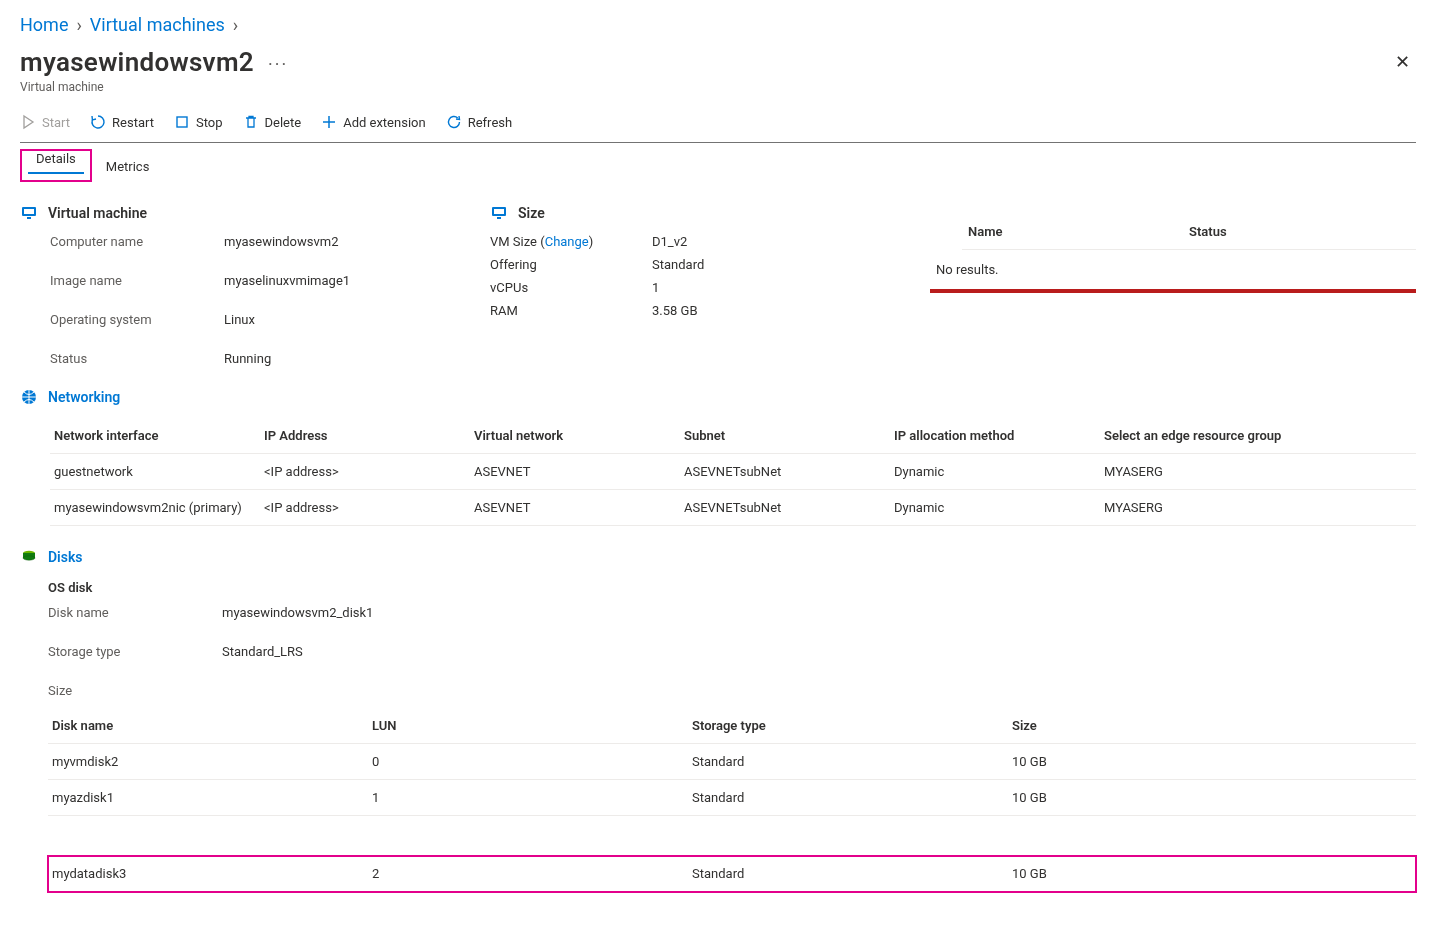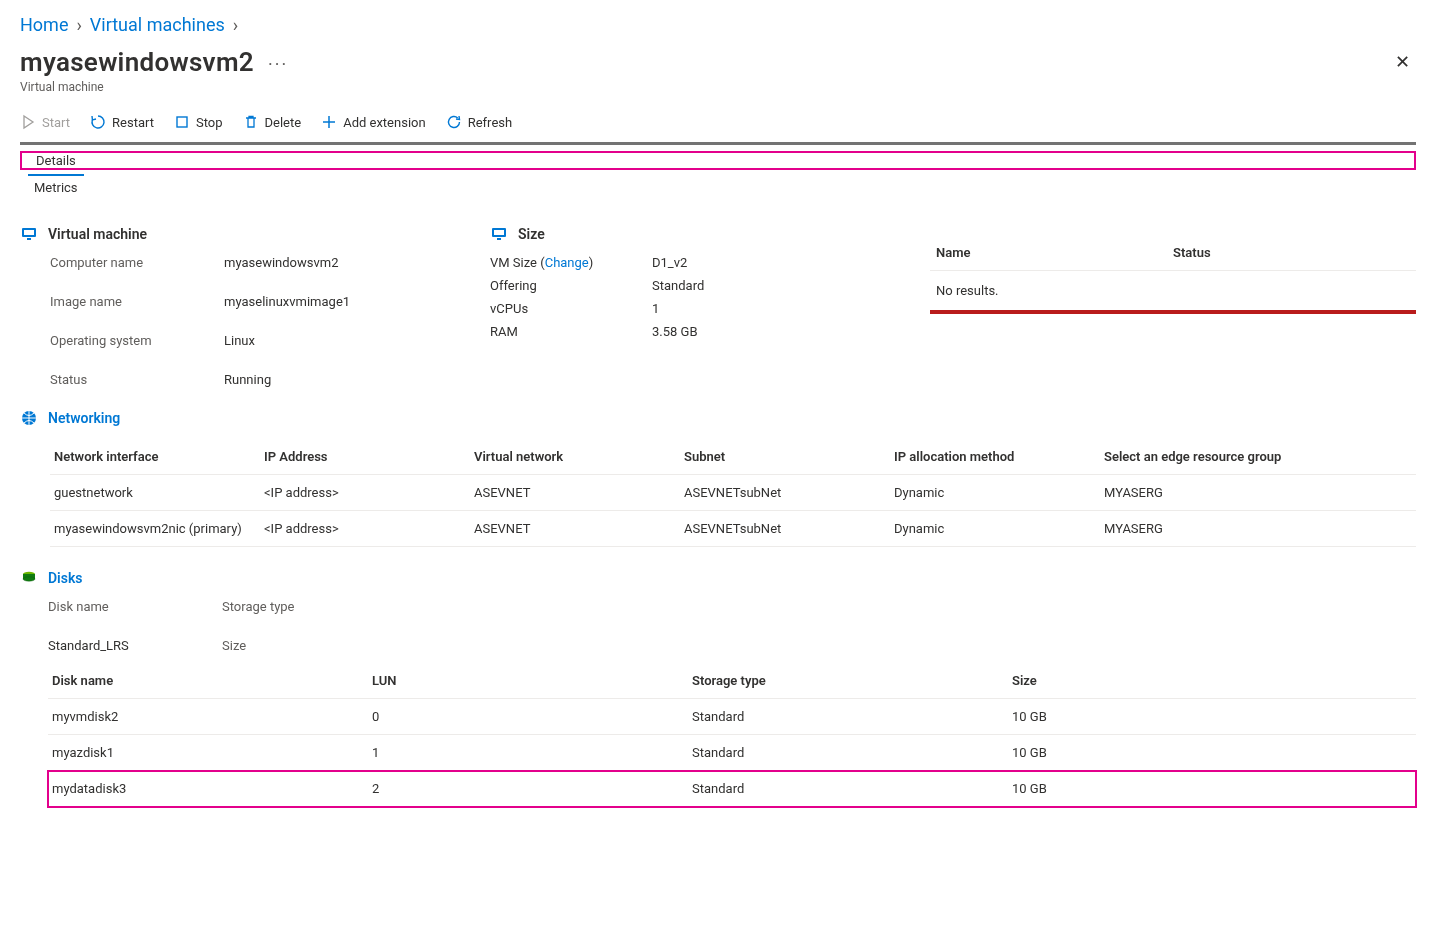--- a/index.html
+++ b/index.html
@@ -18,27 +18,27 @@
 
   
   .header-row { display: flex; align-items: center; justify-content: space-between; }
   .title-group { display: flex; align-items: baseline; gap: 14px; }
   .page-title { font-size: 26px; font-weight: 600; letter-spacing: .3px; }
   .ellipsis { color: #605e5c; font-size: 18px; letter-spacing: 2px; cursor: pointer; }
   .close-x { font-size: 18px; font-weight: 300; color: #323130; cursor: pointer; padding: 6px; }
   .subtitle { font-size: 12px; color: #605e5c; margin-top: 2px; margin-bottom: 14px; }
 
   
-  .toolbar { display: flex; align-items: flex-end; gap: 20px; padding: 6px 0 12px; border-bottom: 3px solid #737373; }
+  .toolbar { display: flex; align-items: flex-end; gap: 20px; padding: 6px 0 12px; border-bottom: 1px solid #737373; }
   .tb-btn { display: inline-flex; align-items: center; gap: 6px; cursor: pointer; color: #323130; }
   .tb-btn.disabled { color: #a19f9d; cursor: default; }
   .tb-btn svg { width: 16px; height: 16px; }
 
   
-  .tabs { display: flex; gap: 0; margin-top: 6px; flex-direction: column; }
+  .tabs { display: flex; gap: 0; margin-top: 6px; }
   .tab { padding: 10px 14px 8px; cursor: pointer; color: #323130; position: relative; }
   .tab.active::after {
     content: ""; position: absolute; left: 6px; right: 6px; bottom: 0;
     height: 2px; background: #0078d4;
   }
   .tab-highlight { border: 2px solid #e3008c; display: inline-block; padding: 0; }
 
   
   .section { margin-top: 22px; }
   .sec-head { display: flex; align-items: center; gap: 10px; font-weight: 600; font-size: 14px; margin-bottom: 12px; }
@@ -50,21 +50,21 @@
 
   
   .kv { display: grid; grid-template-columns: 150px 1fr; row-gap: 8px; column-gap: 12px; padding-left: 30px; gap: 24px; }
   .kv .k { color: #605e5c; }
   .kv .v { color: #323130; }
 
   .kv2 { display: grid; grid-template-columns: 150px 1fr; row-gap: 8px; column-gap: 12px; }
 
   
   .ext-table { margin-top: 10px; }
-  .ext-head, .ext-row { display: grid; grid-template-columns: 1fr 1fr; padding: 10px 6px; border-bottom: 1px solid #edebe9; }
+  .ext-head, .ext-row { display: grid; grid-template-columns: 1fr 1fr; padding: 10px 6px; border-bottom: 1px solid #edebe9; margin-left: 32px; }
   .ext-head { font-weight: 600; border-bottom: 1px solid #edebe9; }
   .ext-empty { padding: 12px 6px; border-bottom: 4px solid #b91c1c; color: #323130; }
 
   
   .net-table { margin-top: 8px; padding-left: 30px; }
   .net-head, .net-row {
     display: grid;
     grid-template-columns: 210px 210px 210px 210px 210px 1fr;
     align-items: center; padding: 10px 4px; border-bottom: 1px solid #edebe9;
   }
@@ -74,21 +74,21 @@
   .disk-sub { font-weight: 600; margin: 14px 0 10px; padding-left: 28px; }
   .disk-kv { padding-left: 28px; }
 
   .dd-table { margin-top: 10px; padding-left: 28px; }
   .dd-head, .dd-row {
     display: grid;
     grid-template-columns: 320px 320px 320px 1fr;
     align-items: center; padding: 10px 4px; border-bottom: 1px solid #edebe9;
   }
   .dd-head { font-weight: 600; border-bottom: 1px solid #edebe9; }
-  .dd-row.highlight { outline: 2px solid #e3008c; outline-offset: -1px; }
+  .dd-row.highlight { outline: 2px solid #e3008c; outline-offset: -1px; margin-top: 40px; }
 </style>
 </head>
 <body>
 
 <nav class="breadcrumb">
   <a>Home</a>
   <span class="chev">›</span>
   <a>Virtual machines</a>
   <span class="chev">›</span>
 </nav>
@@ -247,22 +247,24 @@
 <div class="section">
   <div class="sec-head link">
     <svg viewBox="0 0 18 18">
       <ellipse cx="9" cy="5" rx="6" ry="2.2" fill="#6bb700"></ellipse>
       <path d="M3 5 v5 a6 2.2 0 0 0 12 0 v-5" fill="#107c10"></path>
       <ellipse cx="9" cy="10" rx="6" ry="2.2" fill="none" stroke="#0b5a0b" stroke-width="0.4"></ellipse>
     </svg>
     <a>Disks</a>
   </div>
 
+  <div class="disk-sub">OS disk</div>
   <div class="kv disk-kv">
     <span class="k">Disk name</span>
+    <span class="v">myasewindowsvm2_disk1</span>
     <span class="k">Storage type</span>
     <span class="v">Standard_LRS</span>
     <span class="k">Size</span>
   </div>
 
 
   <div class="dd-table">
     <div class="dd-head">
       <span>Disk name</span>
       <span>LUN</span>

